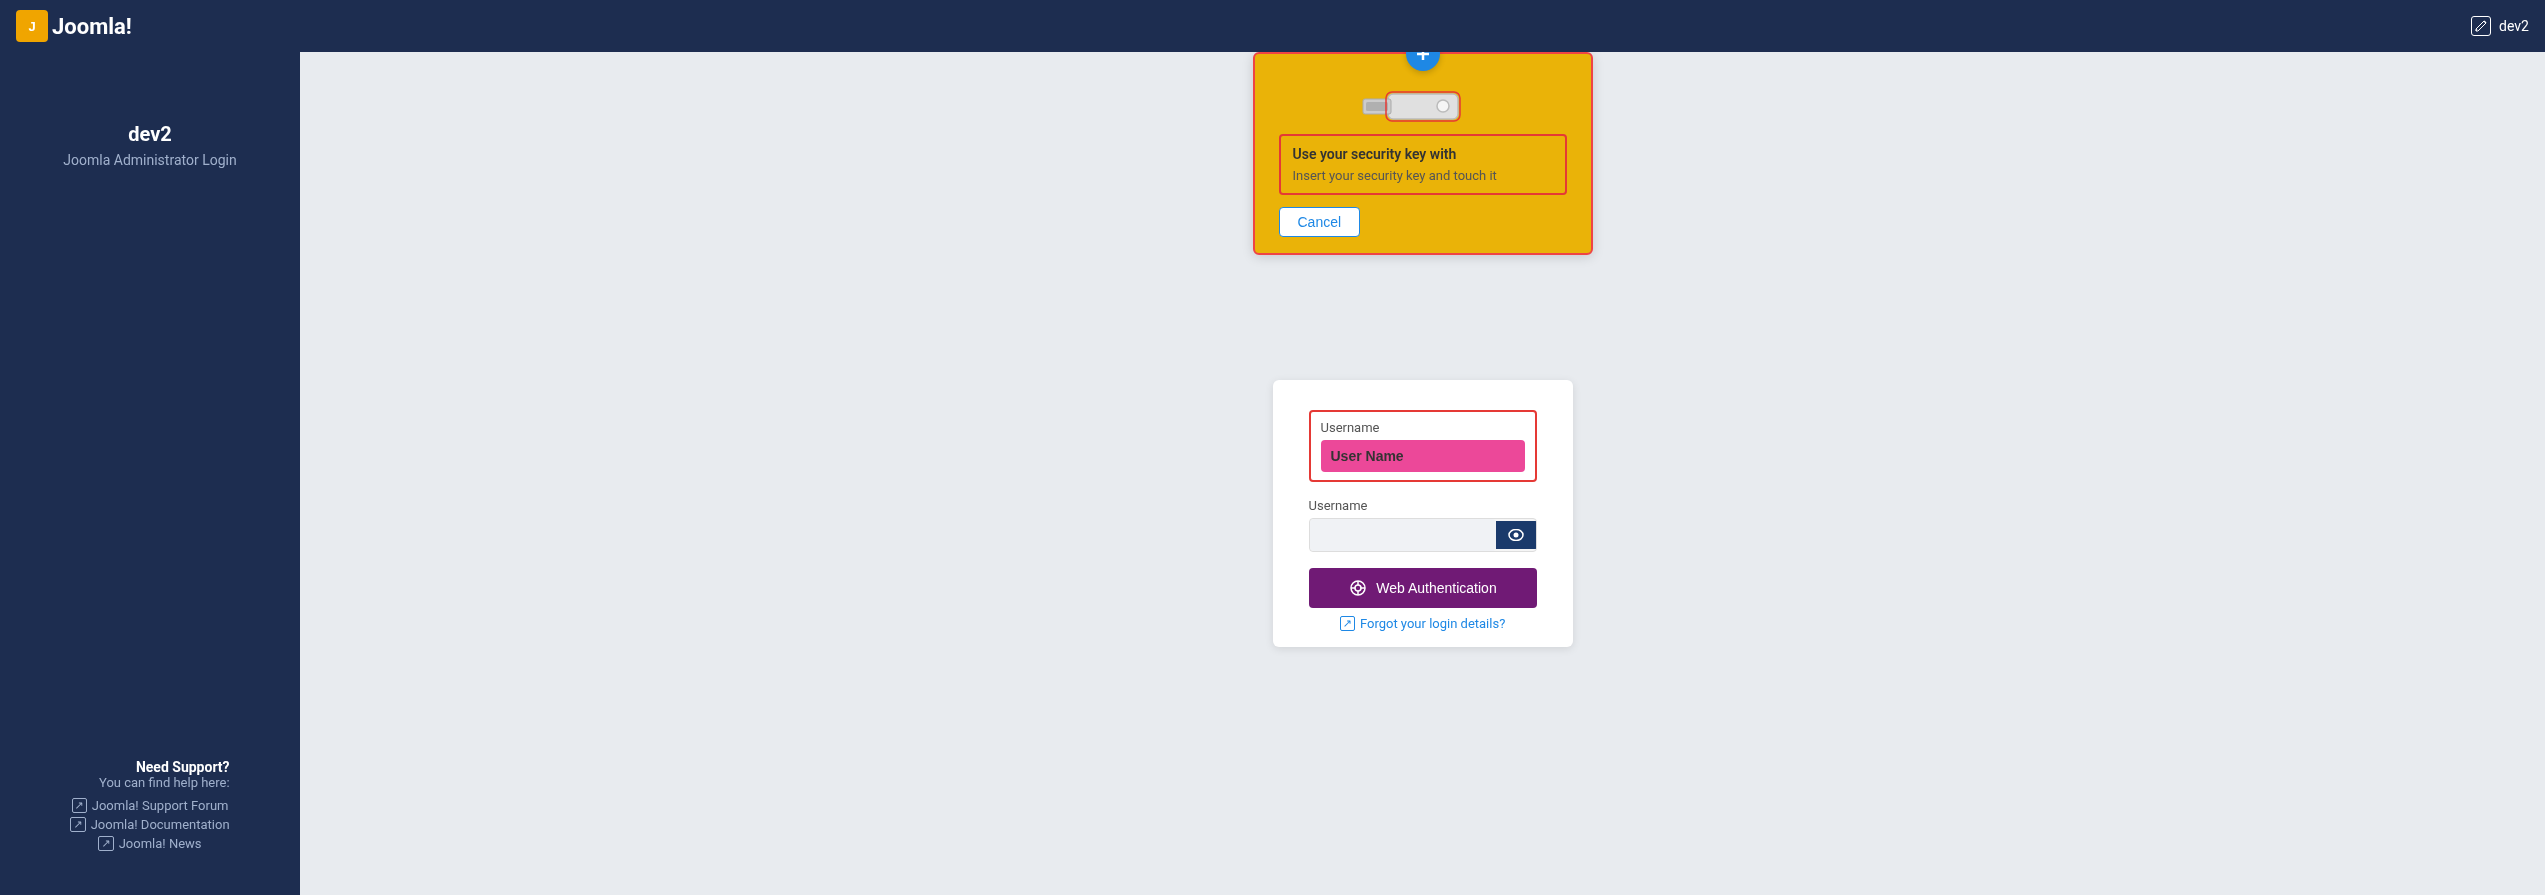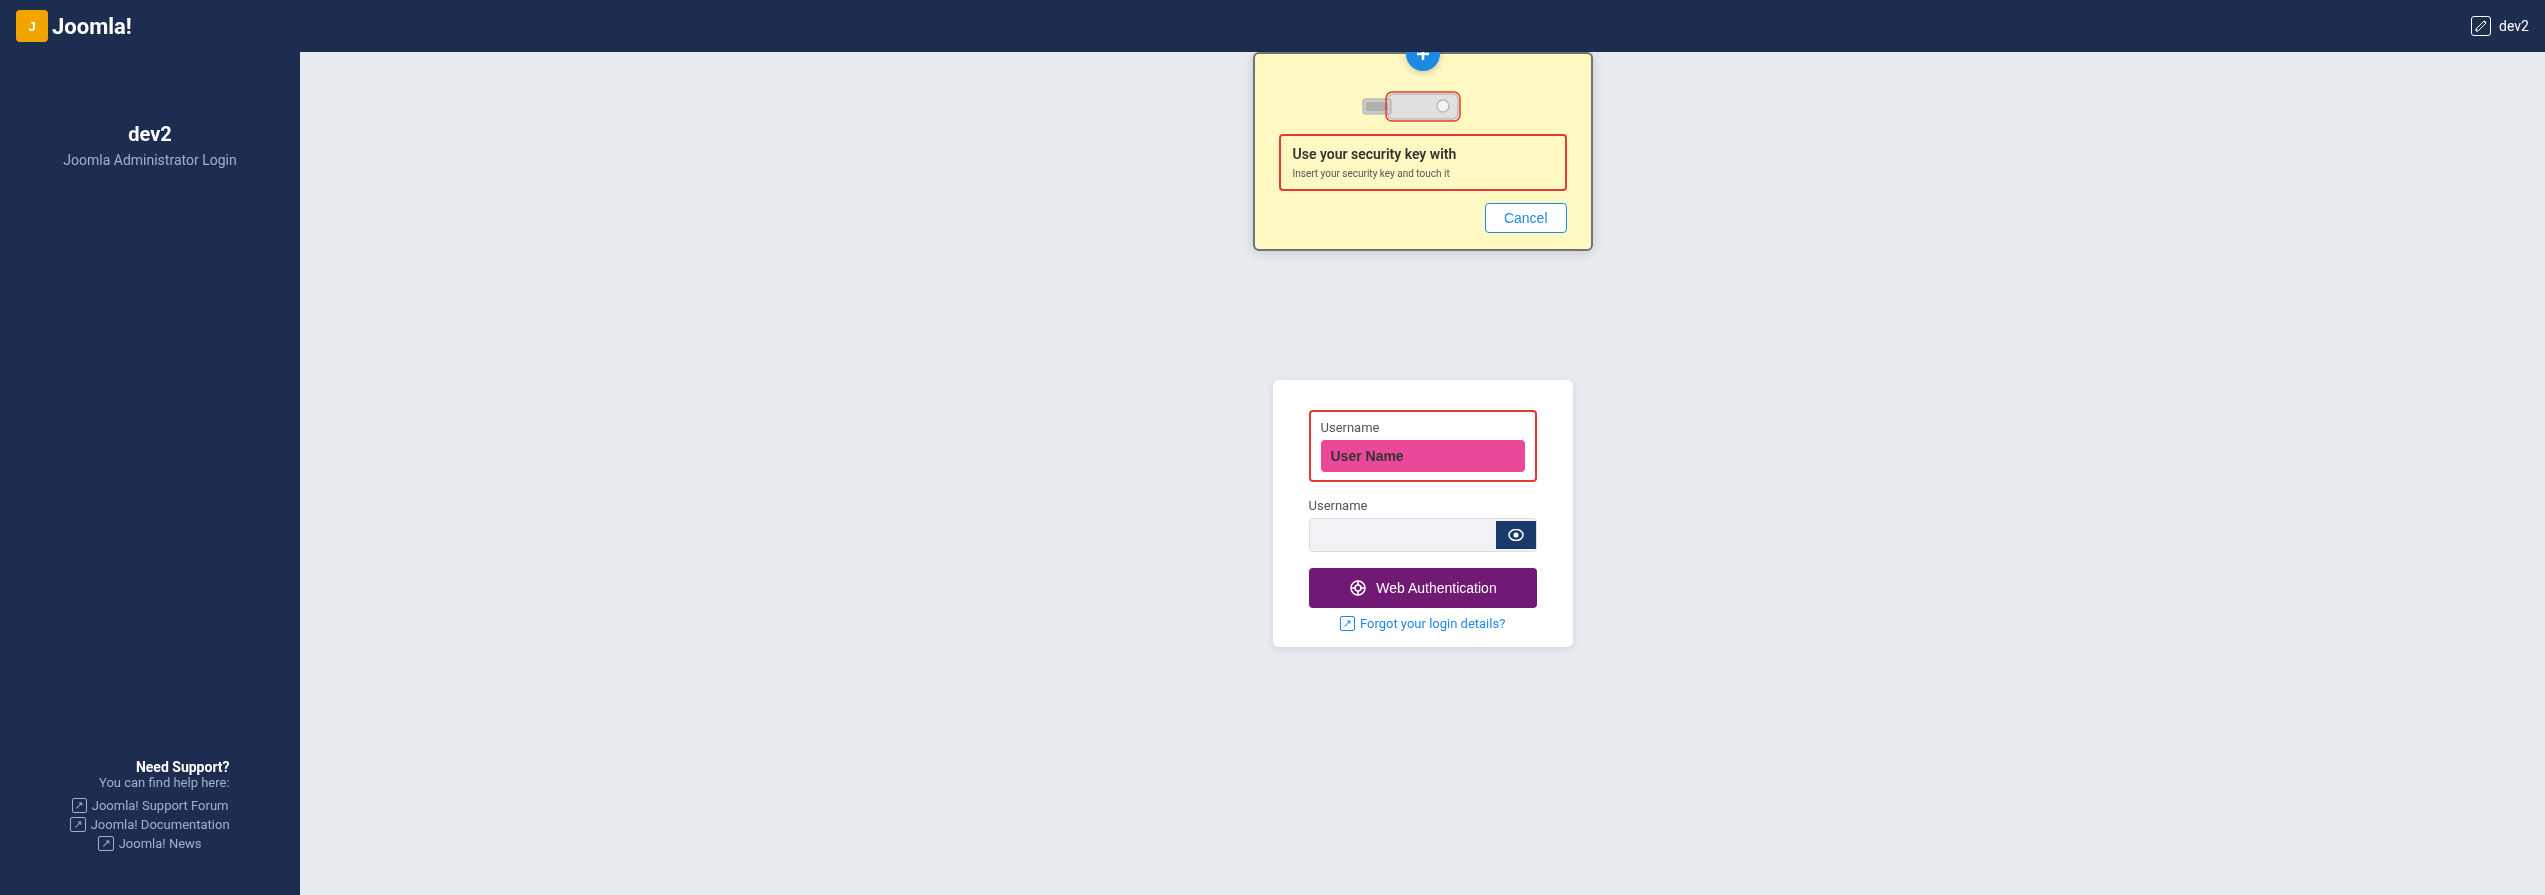--- a/index.html
+++ b/index.html
@@ -138,47 +138,47 @@
       justify-content: center;
       position: relative;
     }
 
     
     .security-key-popup {
       position: absolute;
       top: 0;
       left: 50%;
       transform: translateX(-50%);
-      background: #fef9c3;
-      border: 2px solid #737373;
+      background: #eab308;
+      border: 2px solid #ef4444;
       border-radius: 6px;
       padding: 20px 24px 16px;
       width: 340px;
       z-index: 10;
       box-shadow: 0 2px 12px rgba(0,0,0,0.15);
     }
     .popup-inner {
       border: 2px solid #e53935;
       padding: 10px 12px;
       border-radius: 4px;
       margin-bottom: 12px;
     }
     .popup-message-title {
       font-size: 14px;
       font-weight: 600;
       color: #333;
       margin-bottom: 6px;
     }
     .popup-message-sub {
-      font-size: 10px;
+      font-size: 13px;
       color: #555;
     }
     .popup-actions {
       display: flex;
-      justify-content: flex-end;
+      justify-content: flex-start;
     }
     .cancel-btn {
       border: 1.5px solid #1e88e5;
       background: white;
       color: #1e88e5;
       padding: 6px 18px;
       border-radius: 4px;
       font-size: 14px;
       cursor: pointer;
     }

